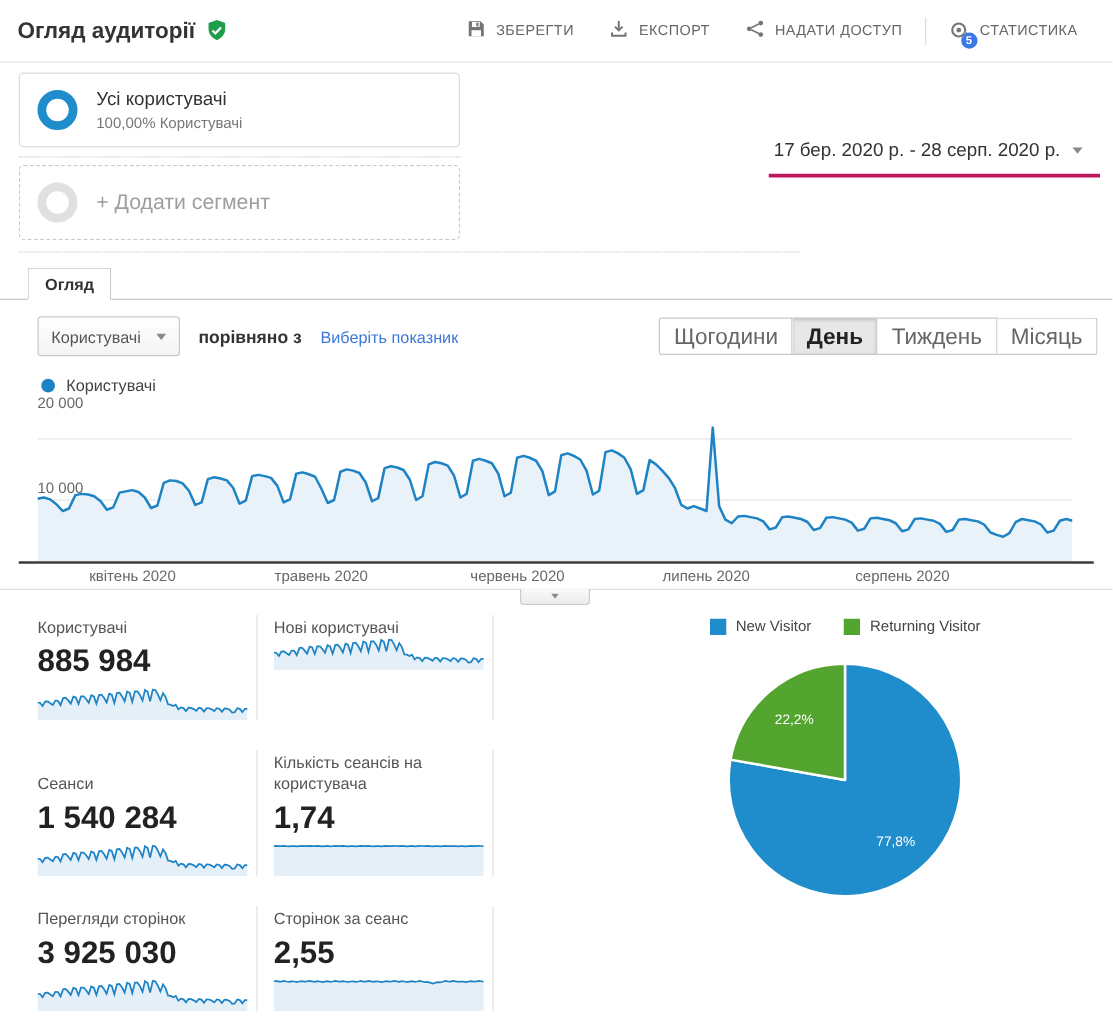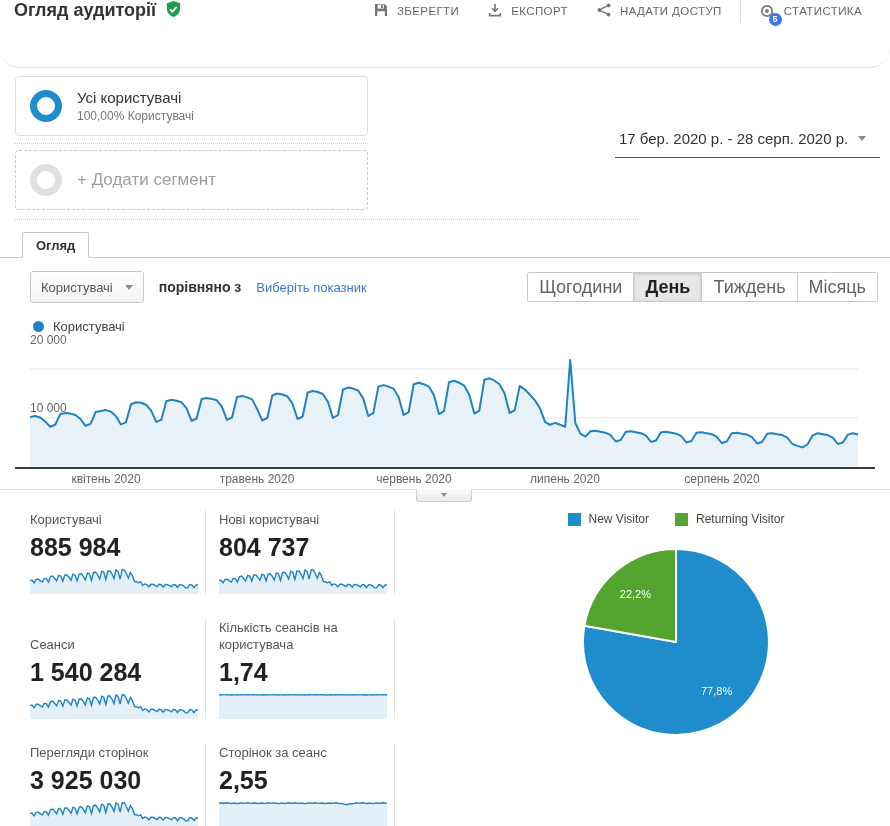--- a/index.html
+++ b/index.html
@@ -1,21 +1,21 @@
 <!DOCTYPE html>
 <html><head>
 <meta charset="utf-8">
 <style>
   * { margin:0; padding:0; box-sizing:border-box; }
   html,body { width:890px; height:826px; background:#fff; overflow:hidden;
               font-family:"Liberation Sans", sans-serif; color:#333; }
 
   
-  .app-header { display:flex; align-items:flex-start; height:68px; padding:0 14px;
-                border-bottom:1px solid #e6e6e6;border-radius:20px; }
+  .app-header { display:flex; align-items:center; height:50px; padding:0 14px;
+                border-bottom:1px solid #e6e6e6; }
   .page-title { font-size:18px; font-weight:bold; color:#333; }
   .title-badge { margin-left:8px; width:19px; height:19px; display:inline-block; }
   .header-actions { margin-left:auto; display:flex; align-items:center; }
   .action-btn { display:flex; align-items:center; gap:8px; font-size:11.5px;
                 color:#666; letter-spacing:.4px; cursor:pointer; padding:0 14px; }
   .action-btn svg { width:16px; height:16px; }
   .action-sep { width:1px; height:22px; background:#ddd; margin:0 4px; }
   .insights-icon-wrap { position:relative; width:17px; height:17px; }
   .num-badge { position:absolute; right:-6px; bottom:-6px; width:13px; height:13px;
                background:#3b78e7; border-radius:50%; color:#fff; font-size:9px;
@@ -30,21 +30,21 @@
            margin-right:15px; flex:0 0 auto; }
   .donut.gray { border-color:#e0e0e0; }
   .seg-name { font-size:15px; color:#333; }
   .seg-detail { font-size:12px; color:#777; margin-top:3px; }
   .seg-divider { width:353px; border-top:1px dotted #ccc; margin:7px 0 6px 0; }
   .section-dotted { width:625px; border-top:1px dotted #ccc; margin:9px 0 0 0; }
   .add-seg-label { font-size:17px; color:#9e9e9e; }
 
   .date-range { position:absolute; top:56px; right:10px; display:flex; align-items:center;
                 gap:10px; font-size:15px; color:#333; padding:6px 4px 10px 4px;
-                border-bottom:1px solid #be185d; min-width:265px; cursor:pointer; }
+                border-bottom:3px solid #be185d; min-width:265px; cursor:pointer; }
   .caret { width:0; height:0; border-left:4px solid transparent;
            border-right:4px solid transparent; border-top:5px solid #8a8a8a; }
 
   
   .tab-strip { position:relative; height:26px; margin-top:12px; border-bottom:1px solid #c9c9c9; }
   .tab { position:absolute; left:22px; bottom:-1px; height:26px; line-height:25px;
          background:#fff; border:1px solid #c9c9c9; border-bottom:1px solid #fff;
          border-radius:2px 2px 0 0; padding:0 13px; font-size:13px; font-weight:bold;
          color:#333; cursor:pointer; }
 
@@ -236,21 +236,20 @@
       <div class="metric-card">
         <div class="metric-label">Користувачі</div>
         <div class="metric-value">885 984</div>
         <svg class="spark" width="168" height="26" viewBox="0 0 168 26">
             <polygon points="0.0,12.1 2.0,12.2 4.1,14.8 6.1,11.3 8.2,11.1 10.2,12.6 12.3,14.0 14.3,10.5 16.4,10.6 18.4,14.1 20.5,8.5 22.5,8.1 24.6,10.3 26.6,12.9 28.7,7.3 30.7,8.0 32.8,13.2 34.8,7.0 36.9,7.0 38.9,9.2 41.0,12.2 43.0,6.2 45.1,7.2 47.1,13.0 49.2,6.1 51.2,5.8 53.3,8.4 55.3,12.0 57.4,4.9 59.4,5.7 61.5,12.4 63.5,4.5 65.6,4.2 67.6,6.9 69.7,11.0 71.7,3.2 73.8,4.2 75.8,11.5 77.9,3.0 79.9,3.0 82.0,6.0 84.0,10.5 86.0,2.0 88.1,3.4 90.1,11.1 92.2,1.7 94.2,2.0 96.3,5.5 98.3,10.2 100.4,4.5 102.4,7.5 104.5,13.5 106.5,13.7 108.6,14.8 110.6,13.7 112.7,17.5 114.7,15.9 116.8,16.5 118.8,18.9 120.9,16.2 122.9,16.3 125.0,17.3 127.0,18.6 129.1,16.2 131.1,16.7 133.2,19.2 135.2,16.5 137.3,16.6 139.3,17.5 141.4,18.9 143.4,16.5 145.5,17.0 147.5,19.5 149.6,16.7 151.6,16.9 153.7,17.8 155.7,20.1 157.8,19.7 159.8,16.6 161.9,17.1 163.9,19.6 166.0,17.0 168.0,17.0 168,26 0,26" fill="#e4eff7"></polygon>
             <polyline points="0.0,12.1 2.0,12.2 4.1,14.8 6.1,11.3 8.2,11.1 10.2,12.6 12.3,14.0 14.3,10.5 16.4,10.6 18.4,14.1 20.5,8.5 22.5,8.1 24.6,10.3 26.6,12.9 28.7,7.3 30.7,8.0 32.8,13.2 34.8,7.0 36.9,7.0 38.9,9.2 41.0,12.2 43.0,6.2 45.1,7.2 47.1,13.0 49.2,6.1 51.2,5.8 53.3,8.4 55.3,12.0 57.4,4.9 59.4,5.7 61.5,12.4 63.5,4.5 65.6,4.2 67.6,6.9 69.7,11.0 71.7,3.2 73.8,4.2 75.8,11.5 77.9,3.0 79.9,3.0 82.0,6.0 84.0,10.5 86.0,2.0 88.1,3.4 90.1,11.1 92.2,1.7 94.2,2.0 96.3,5.5 98.3,10.2 100.4,4.5 102.4,7.5 104.5,13.5 106.5,13.7 108.6,14.8 110.6,13.7 112.7,17.5 114.7,15.9 116.8,16.5 118.8,18.9 120.9,16.2 122.9,16.3 125.0,17.3 127.0,18.6 129.1,16.2 131.1,16.7 133.2,19.2 135.2,16.5 137.3,16.6 139.3,17.5 141.4,18.9 143.4,16.5 145.5,17.0 147.5,19.5 149.6,16.7 151.6,16.9 153.7,17.8 155.7,20.1 157.8,19.7 159.8,16.6 161.9,17.1 163.9,19.6 166.0,17.0 168.0,17.0" fill="none" stroke="#1d83c5" stroke-width="1.4"></polyline>
           </svg>
       </div>
       <div class="metric-card">
         <div class="metric-label">Нові користувачі</div>
-        <div class="metric-value">804 737</div>
         <svg class="spark" width="168" height="26" viewBox="0 0 168 26">
             <polygon points="0.0,12.1 2.0,12.2 4.1,14.8 6.1,11.3 8.2,11.1 10.2,12.6 12.3,14.0 14.3,10.5 16.4,10.6 18.4,14.1 20.5,8.5 22.5,8.1 24.6,10.3 26.6,12.9 28.7,7.3 30.7,8.0 32.8,13.2 34.8,7.0 36.9,7.0 38.9,9.2 41.0,12.2 43.0,6.2 45.1,7.2 47.1,13.0 49.2,6.1 51.2,5.8 53.3,8.4 55.3,12.0 57.4,4.9 59.4,5.7 61.5,12.4 63.5,4.5 65.6,4.2 67.6,6.9 69.7,11.0 71.7,3.2 73.8,4.2 75.8,11.5 77.9,3.0 79.9,3.0 82.0,6.0 84.0,10.5 86.0,2.0 88.1,3.4 90.1,11.1 92.2,1.7 94.2,2.0 96.3,5.5 98.3,10.2 100.4,4.5 102.4,7.5 104.5,13.5 106.5,13.7 108.6,14.8 110.6,13.7 112.7,17.5 114.7,15.9 116.8,16.5 118.8,18.9 120.9,16.2 122.9,16.3 125.0,17.3 127.0,18.6 129.1,16.2 131.1,16.7 133.2,19.2 135.2,16.5 137.3,16.6 139.3,17.5 141.4,18.9 143.4,16.5 145.5,17.0 147.5,19.5 149.6,16.7 151.6,16.9 153.7,17.8 155.7,20.1 157.8,19.7 159.8,16.6 161.9,17.1 163.9,19.6 166.0,17.0 168.0,17.0 168,26 0,26" fill="#e4eff7"></polygon>
             <polyline points="0.0,12.1 2.0,12.2 4.1,14.8 6.1,11.3 8.2,11.1 10.2,12.6 12.3,14.0 14.3,10.5 16.4,10.6 18.4,14.1 20.5,8.5 22.5,8.1 24.6,10.3 26.6,12.9 28.7,7.3 30.7,8.0 32.8,13.2 34.8,7.0 36.9,7.0 38.9,9.2 41.0,12.2 43.0,6.2 45.1,7.2 47.1,13.0 49.2,6.1 51.2,5.8 53.3,8.4 55.3,12.0 57.4,4.9 59.4,5.7 61.5,12.4 63.5,4.5 65.6,4.2 67.6,6.9 69.7,11.0 71.7,3.2 73.8,4.2 75.8,11.5 77.9,3.0 79.9,3.0 82.0,6.0 84.0,10.5 86.0,2.0 88.1,3.4 90.1,11.1 92.2,1.7 94.2,2.0 96.3,5.5 98.3,10.2 100.4,4.5 102.4,7.5 104.5,13.5 106.5,13.7 108.6,14.8 110.6,13.7 112.7,17.5 114.7,15.9 116.8,16.5 118.8,18.9 120.9,16.2 122.9,16.3 125.0,17.3 127.0,18.6 129.1,16.2 131.1,16.7 133.2,19.2 135.2,16.5 137.3,16.6 139.3,17.5 141.4,18.9 143.4,16.5 145.5,17.0 147.5,19.5 149.6,16.7 151.6,16.9 153.7,17.8 155.7,20.1 157.8,19.7 159.8,16.6 161.9,17.1 163.9,19.6 166.0,17.0 168.0,17.0" fill="none" stroke="#1d83c5" stroke-width="1.4"></polyline>
           </svg>
       </div>
     </div>
 
     <div class="metric-row tall">
       <div class="metric-card">
         <div class="metric-label">Сеанси</div>

